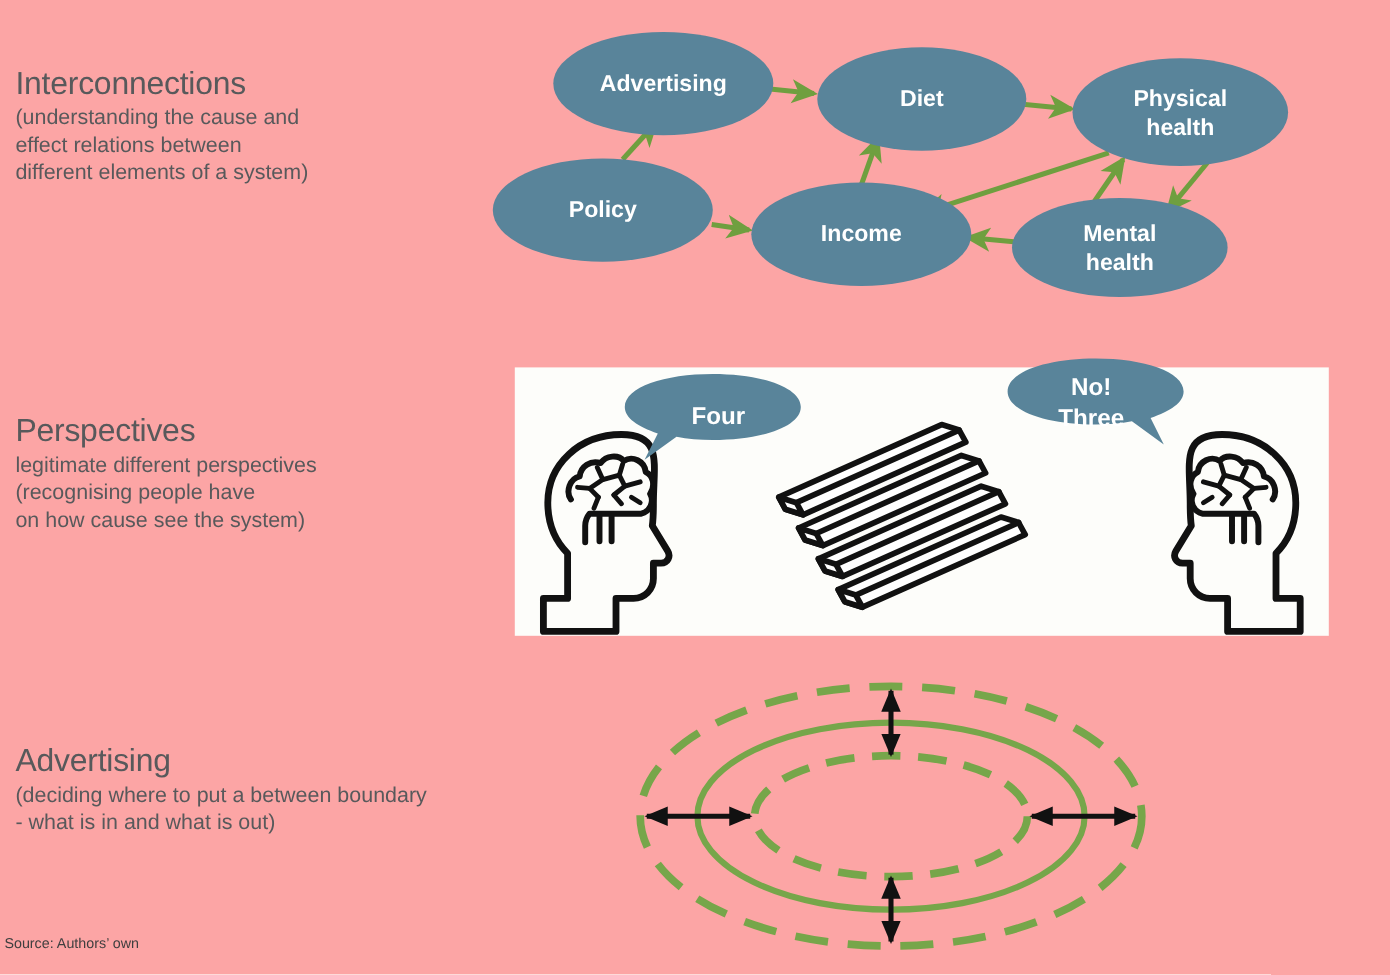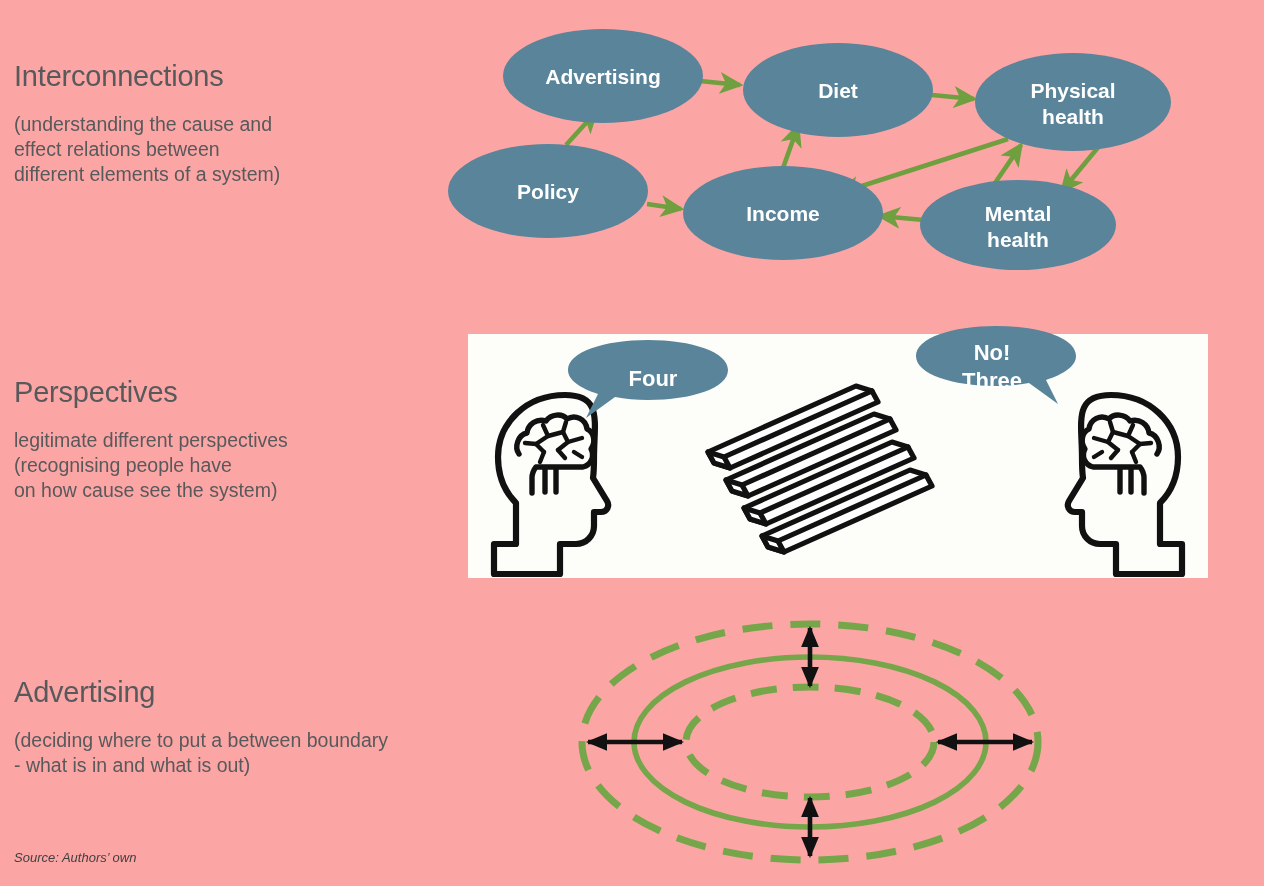--- a/index.html
+++ b/index.html
@@ -22,36 +22,35 @@
   }
   .concept-title {
     font-size:29px;
     font-weight:400;
     color:#58595b;
     line-height:1.12;
     letter-spacing:-0.2px;
     white-space:nowrap;
   }
   .concept-sub {
-    margin-top:20px;
+    margin-top:3px;
     font-size:19.5px;
     font-weight:400;
     color:#58595b;
     line-height:1.28;
   }
   #label-interconnections { top:60px; }
   #label-perspectives     { top:376px; }
   #label-boundaries       { top:676px; }
 
   .source-note {
     position:absolute;
-    left:14px; top:850px;
+    left:4px; top:850px;
     font-size:13px;
     color:#3f3f3f;
-    font-style:italic;
   }
 
   
   .panel {
     position:absolute;
   }
   #panel-interconnections { left:428px; top:8px;   width:760px; height:272px; }
   #panel-perspectives     { left:468px; top:334px; width:740px; height:244px;
                             background:#fdfdfa; }
   #panel-boundaries       { left:560px; top:608px; width:500px; height:272px; }

